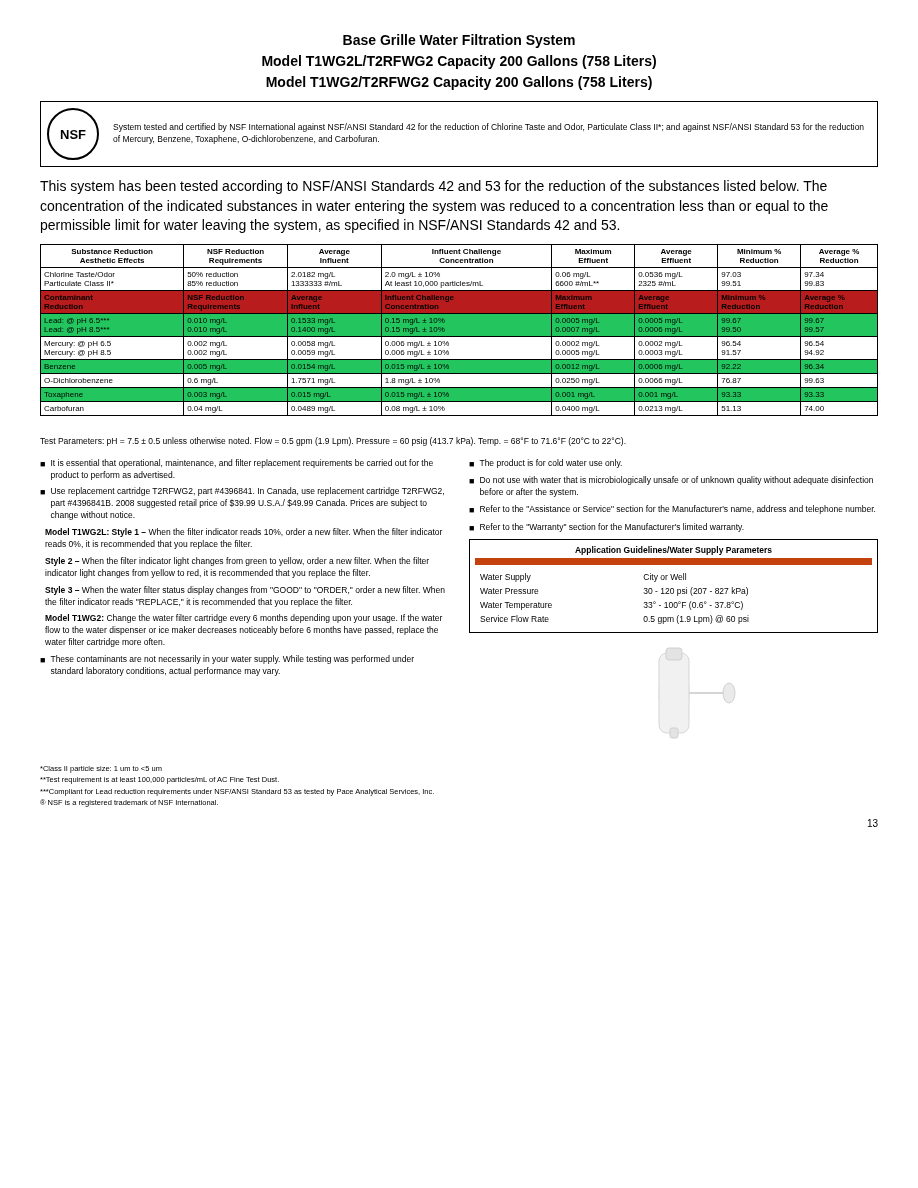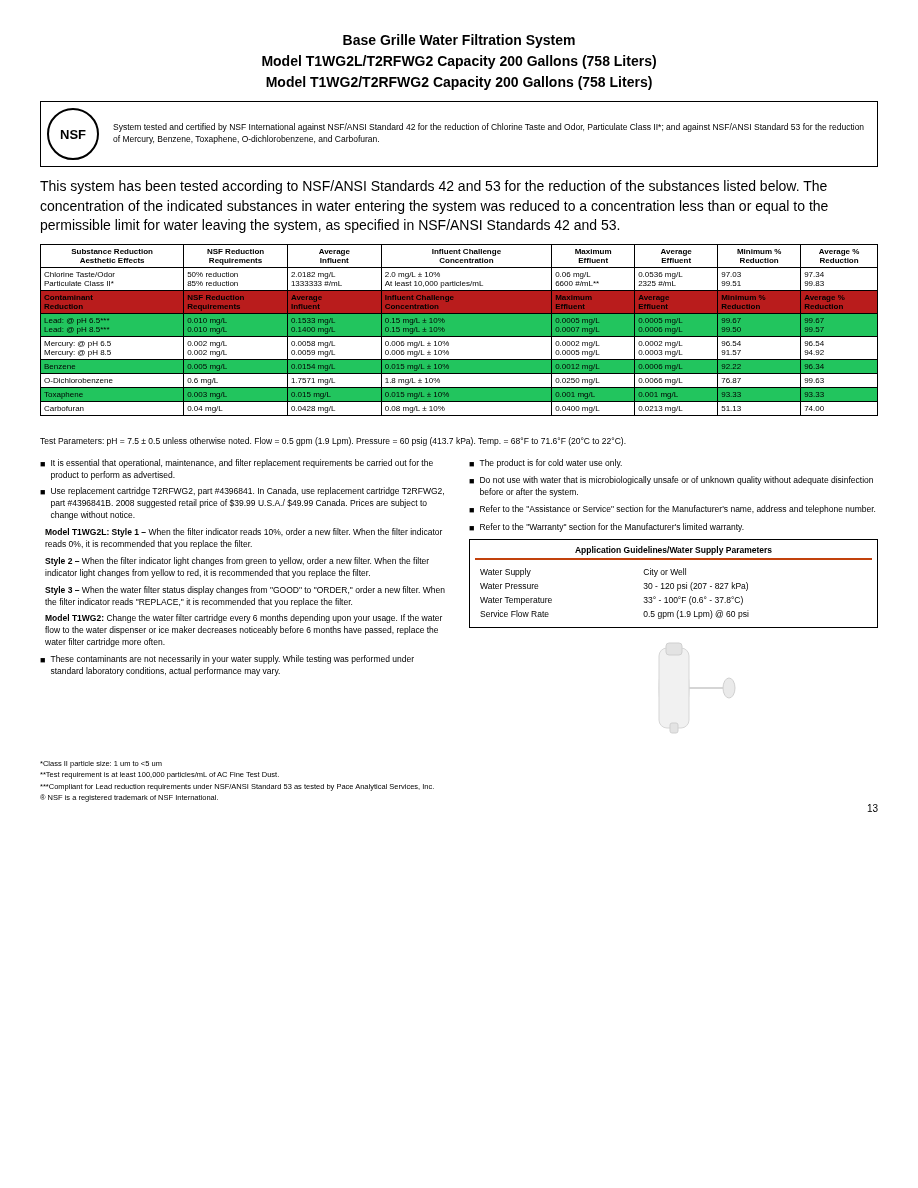--- a/index.html
+++ b/index.html
@@ -105,21 +105,21 @@
     }
     .app-guidelines {
       border: 1px solid #000;
       padding: 5px;
       font-size: 8.5px;
       margin-bottom: 10px;
     }
     .app-guidelines-title {
       font-weight: bold;
       text-align: center;
-      border-bottom: 2px solid #c2410c;
+      border-bottom: 7px solid #c2410c;
       margin-bottom: 4px;
       padding-bottom: 3px;
     }
     .app-guidelines table {
       width: 100%;
       font-size: 8.5px;
     }
     .app-guidelines td {
       padding: 1px 3px;
       vertical-align: top;
@@ -134,21 +134,21 @@
       opacity: 0.4;
     }
     .footnotes {
       font-size: 7.5px;
       line-height: 1.5;
       margin-top: 20px;
     }
     .page-number {
       text-align: right;
       font-size: 10px;
-      margin-top: 0;
+      margin-top: 10px;
     }
   </style>
 </head>
 <body>
 
 <div>
   <div class="page-title">
     <div>Base Grille Water Filtration System</div>
     <div>Model T1WG2L/T2RFWG2 Capacity 200 Gallons (758 Liters)</div>
     <div>Model T1WG2/T2RFWG2 Capacity 200 Gallons (758 Liters)</div>
@@ -252,21 +252,21 @@
       <td>0.015 mg/L ± 10%</td>
       <td>0.001 mg/L</td>
       <td>0.001 mg/L</td>
       <td>93.33</td>
       <td>93.33</td>
     </tr>
 
     <tr>
       <td>Carbofuran</td>
       <td>0.04 mg/L</td>
-      <td>0.0428 mg/L</td>
+      <td>0.0489 mg/L</td>
       <td>0.08 mg/L ± 10%</td>
       <td>0.0400 mg/L</td>
       <td>0.0213 mg/L</td>
       <td>51.13</td>
       <td>74.00</td>
     </tr>
   </tbody>
 </table>
 
 <div class="test-params">Test Parameters: pH = 7.5 ± 0.5 unless otherwise noted. Flow = 0.5 gpm (1.9 Lpm). Pressure = 60 psig (413.7 kPa). Temp. = 68°F to 71.6°F (20°C to 22°C).</div>

